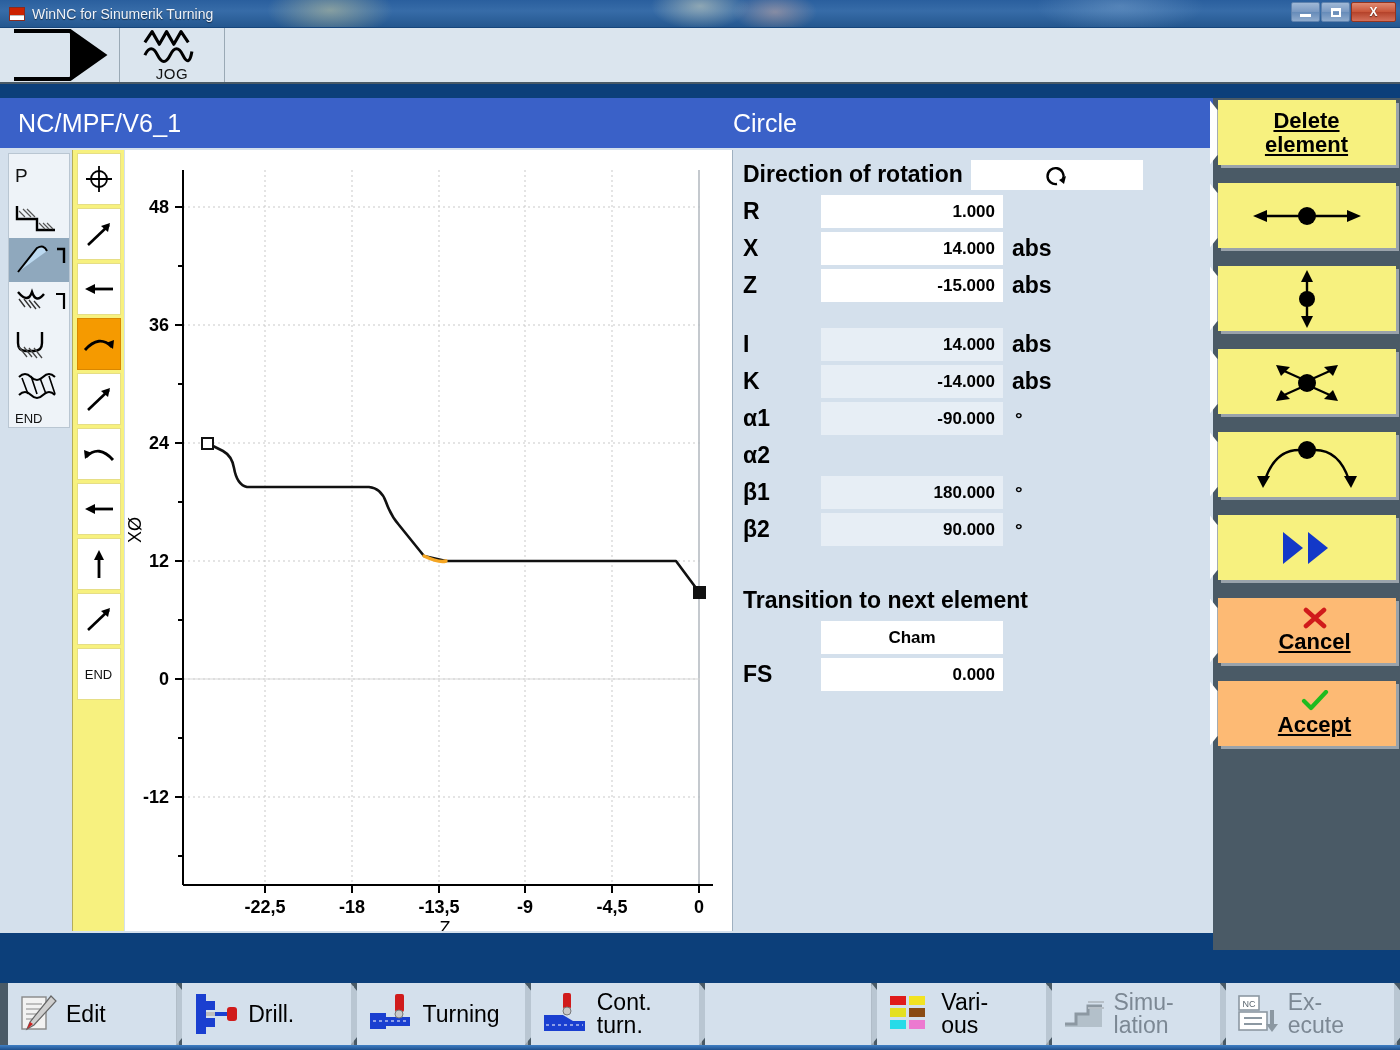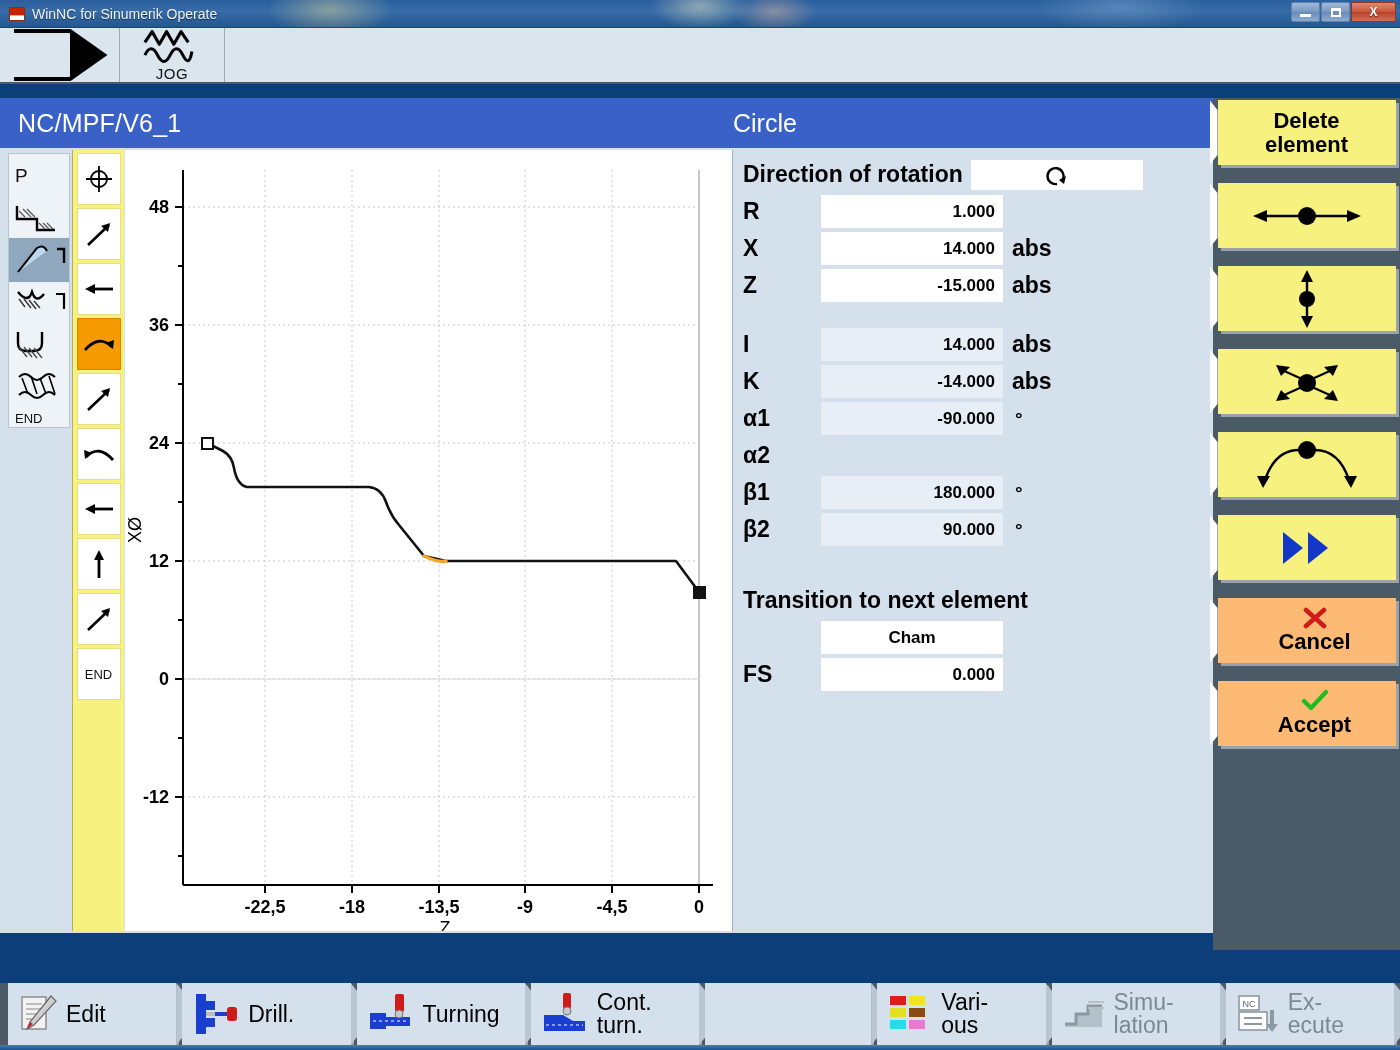--- a/index.html
+++ b/index.html
@@ -140,21 +140,21 @@
   .rot-box {
     width:172px; height:30px; background:#ffffff; margin-left:8px;
     display:flex; align-items:center; justify-content:center;
   }
   .spacer-sm { height:22px; }
   .spacer-md { height:34px; }
 
   
   #softkeys {
     position:absolute; left:1213px; top:98px; width:187px; height:852px;
-    background:#4a5a66; padding-top:2px;
+    background:#4a5a66; padding-top:2px;text-decoration:underline;
   }
   .skey {
     position:relative; width:178px; height:65px; margin:0 auto 18px auto;
     background:#f7f17f;
     display:flex; align-items:center; justify-content:center;
     text-align:center; font-size:22px; font-weight:bold; color:#000;
     line-height:1.05;
     box-shadow: 3px 3px 0 #9aa3ab;
   }
   .skey::before{
@@ -191,21 +191,21 @@
 </style>
 </head>
 <body>
 
 <div id="win-titlebar">
   <div class="bgglow"></div>
   <div id="app-icon">
     <div class="r1"></div>
       <div class="r2"></div>
   </div>
-  <span id="win-title-text">WinNC for Sinumerik Operate</span>
+  <span id="win-title-text">WinNC for Sinumerik Turning</span>
   <div id="win-buttons">
     <div class="winbtn">
         <span class="min-glyph"></span>
       </div>
     <div class="winbtn">
         <span class="max-glyph"></span>
       </div>
     <div class="winbtn close">X</div>
   </div>
 </div>

